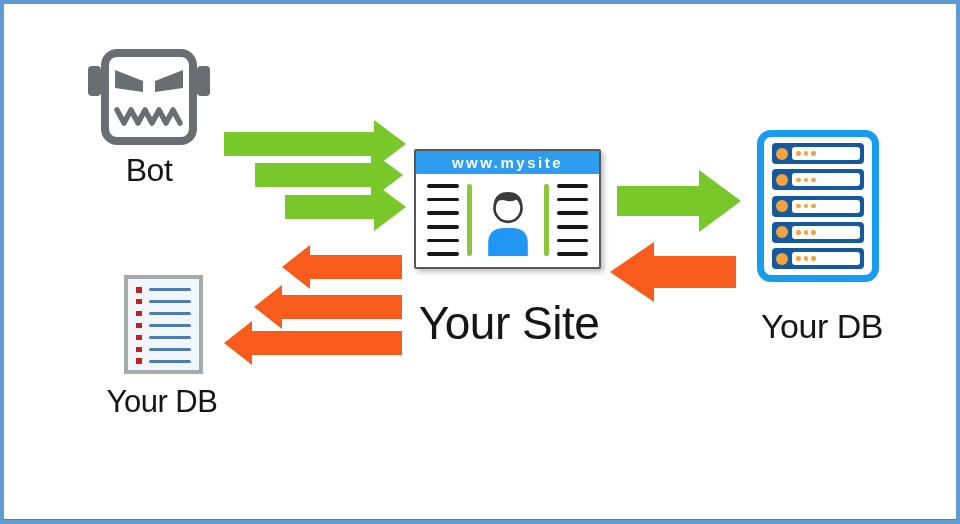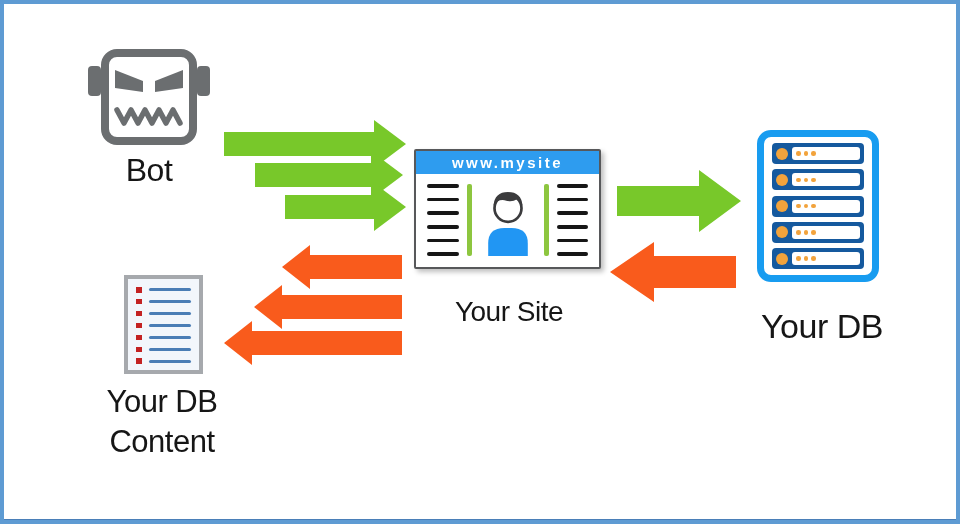--- a/index.html
+++ b/index.html
@@ -128,21 +128,21 @@
       <div class="text-col">
         <div class="text-line"></div>
           <div class="text-line"></div>
         <div class="text-line"></div>
           <div class="text-line"></div>
         <div class="text-line"></div>
           <div class="text-line"></div>
       </div>
     </div>
   </div>
-  <div class="label" style="left:405px; top:290px; width:200px; font-size:28px;">Your Site</div>
+  <div class="label" style="left:405px; top:290px; width:200px; font-size:46px;">Your Site</div>
 
   <svg class="arrow arrow-green" style="left:613px; top:166px;" width="124" height="62">
     <polygon points="0,16 82,16 82,0 124,31 82,62 82,46 0,46"></polygon>
   </svg>
 
   <svg class="arrow arrow-orange" style="left:606px; top:238px;" width="126" height="60">
     <polygon points="126,14 44,14 44,0 0,30 44,60 44,46 126,46"></polygon>
   </svg>
 
   <div class="server">
@@ -224,16 +224,15 @@
         <div class="doc-bullet"></div>
         <div class="doc-line"></div>
       </div>
     <div class="doc-row">
         <div class="doc-bullet"></div>
         <div class="doc-line"></div>
       </div>
   </div>
   <div class="label" style="left:82px; top:378px; width:152px; font-size:31px;">
     <div>Your DB</div>
-    <div>Content</div>
   </div>
 
 </div>
 
 </body></html>

